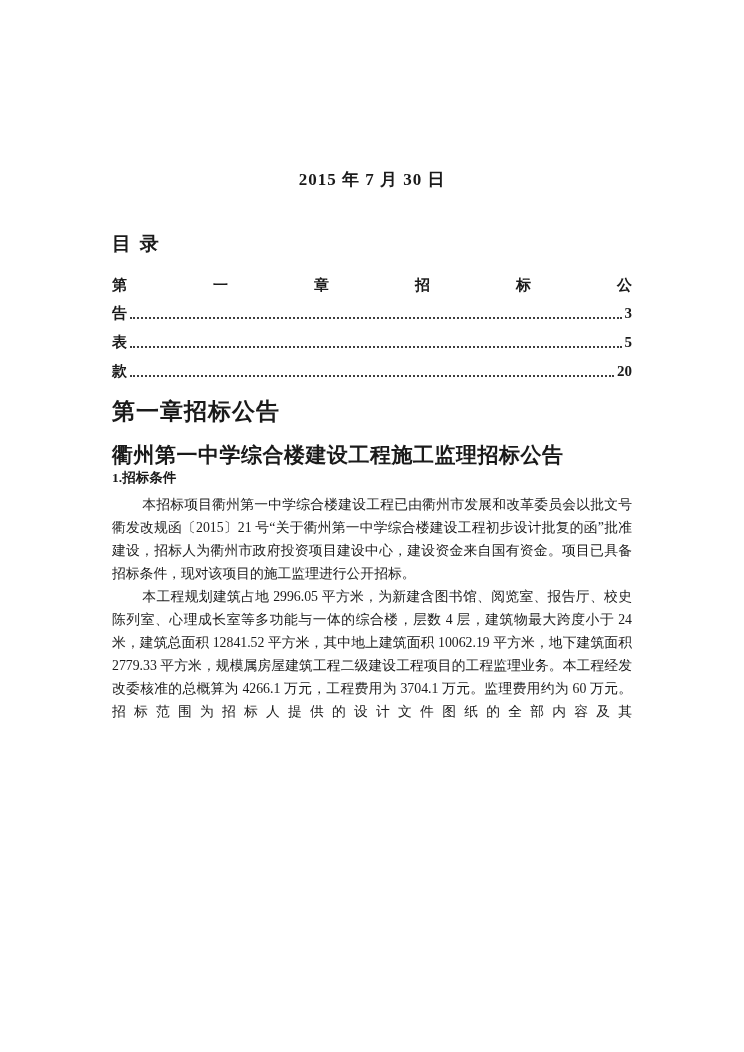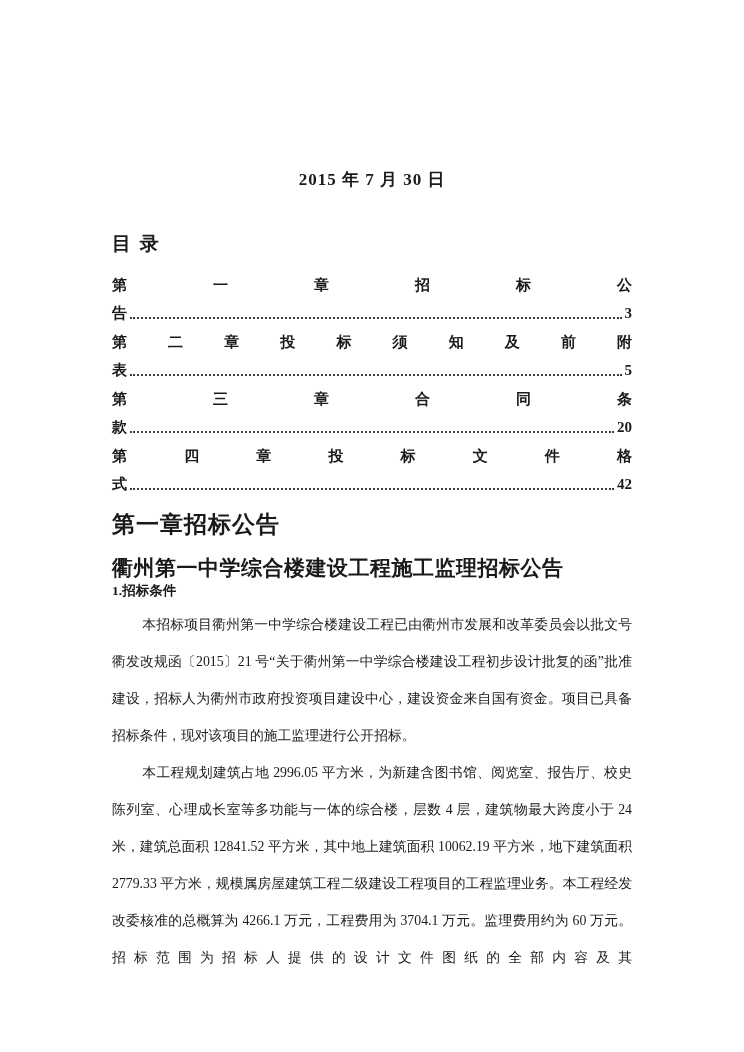--- a/index.html
+++ b/index.html
@@ -39,21 +39,21 @@
   .chapter-title {
     font-size: 23px; font-weight: 700; margin-top: 10px; letter-spacing: 1px;
   }
   .chapter-subtitle {
     font-size: 21px; font-weight: 700; margin-top: 14px; letter-spacing: 0.5px;
   }
   .section-heading {
     font-size: 13.5px; font-weight: 700; margin-bottom: 6px;
   }
   .para {
-    font-size: 13.8px; line-height: 37px; text-align: justify;
+    font-size: 13.8px; line-height: 23px; text-align: justify;
     text-indent: 2.2em;
   }
   .para-cont { text-align-last: justify; }
 </style>
 </head>
 <body>
 
 <div class="page">
 
   <div class="date-line">2015 年 7 月 30 日</div>
@@ -65,45 +65,35 @@
     <div class="toc-entry">
       <div class="toc-title">第 一 章 招 标 公</div>
       <div class="toc-leader">
         <span>告</span>
         <span class="dots"></span>
         <span>3</span>
       </div>
     </div>
 
     <div class="toc-entry">
-      <div class="toc-title">第 二 章 投 标 须 知 及 前 附</div>
       <div class="toc-leader">
         <span>表</span>
         <span class="dots"></span>
         <span>5</span>
       </div>
     </div>
 
     <div class="toc-entry">
-      <div class="toc-title">第 三 章 合 同 条</div>
       <div class="toc-leader">
         <span>款</span>
         <span class="dots"></span>
         <span>20</span>
       </div>
     </div>
 
-    <div class="toc-entry">
-      <div class="toc-title">第 四 章 投 标 文 件 格</div>
-      <div class="toc-leader">
-        <span>式</span>
-        <span class="dots"></span>
-        <span>42</span>
-      </div>
-    </div>
 
 
   </div>
 
   <div class="chapter-title">第一章招标公告</div>
 
   <div class="chapter-subtitle">衢州第一中学综合楼建设工程施工监理招标公告</div>
 
   <div class="section-heading">1.招标条件</div>
   <div class="para">本招标项目衢州第一中学综合楼建设工程已由衢州市发展和改革委员会以批文号衢发改规函〔2015〕21 号“关于衢州第一中学综合楼建设工程初步设计批复的函”批准建设，招标人为衢州市政府投资项目建设中心，建设资金来自国有资金。项目已具备招标条件，现对该项目的施工监理进行公开招标。</div>

